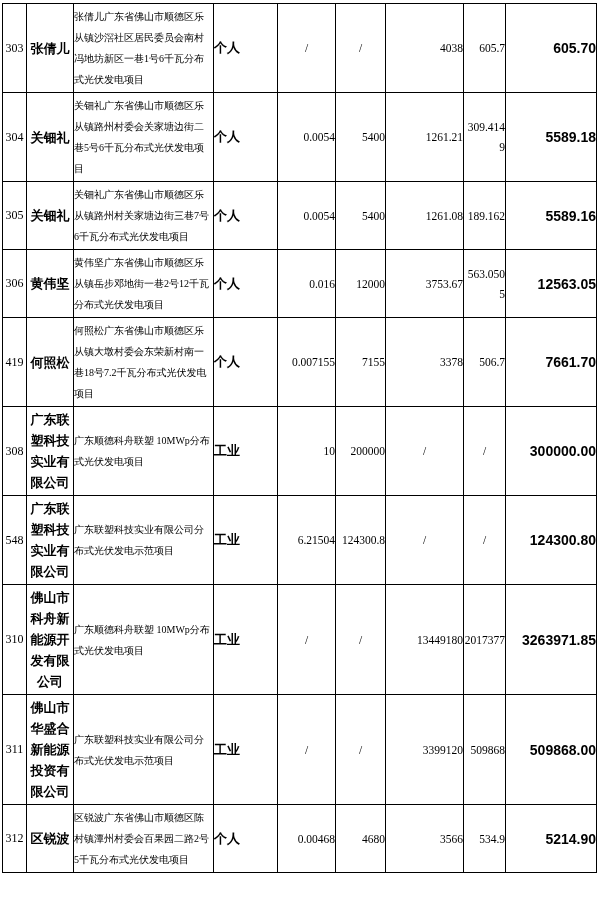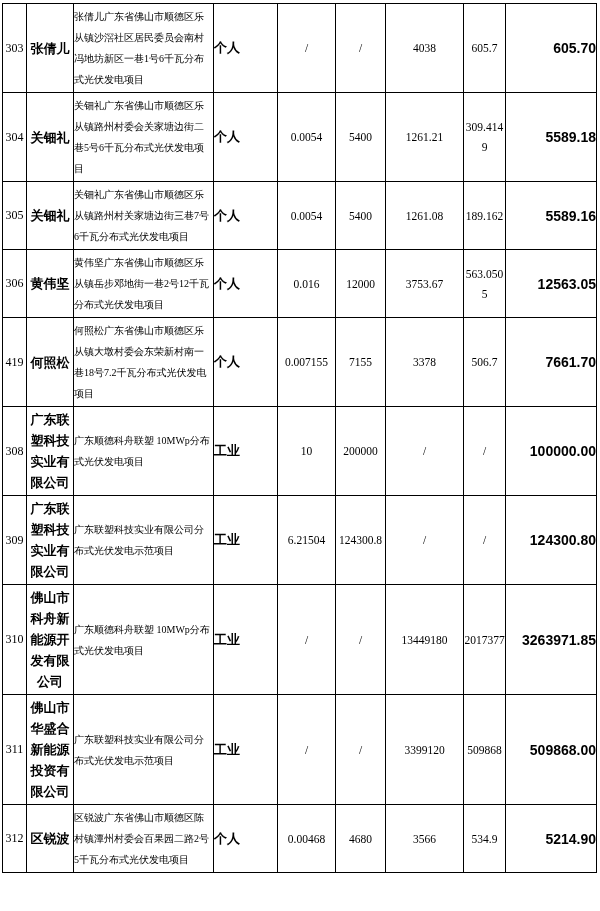--- a/index.html
+++ b/index.html
@@ -49,21 +49,21 @@
   }
   td.col-category {
     font-weight: bold;
     font-size: 13px;
     text-align: left;
   }
   td.col-num {
     font-size: 11.5px;
     line-height: 20px;
     padding: 0 0 0 2px;
-    text-align: center;
+    text-align: right;
   }
   td.col-v4 {
     padding-left: 1px;
   }
   td.col-total {
     font-family: "Liberation Sans", "DejaVu Sans", sans-serif;
     font-weight: bold;
     font-size: 14px;
     padding: 0 0 0 4px;
     text-align: right;
@@ -147,24 +147,24 @@
         </tr>
         <tr>
           <td class="col-no">308</td>
           <td class="col-name">广东联塑科技实业有限公司</td>
           <td class="col-project">广东顺德科舟联塑 10MWp分布式光伏发电项目</td>
           <td class="col-category">工业</td>
           <td class="col-num col-v1">10</td>
           <td class="col-num col-v2">200000</td>
           <td class="col-num col-v3 slash-cell">/</td>
           <td class="col-num col-v4 slash-cell">/</td>
-          <td class="col-total">100000.00</td>
-        </tr>
-        <tr>
-          <td class="col-no">309</td>
+          <td class="col-total">300000.00</td>
+        </tr>
+        <tr>
+          <td class="col-no">548</td>
           <td class="col-name">广东联塑科技实业有限公司</td>
           <td class="col-project">广东联塑科技实业有限公司分布式光伏发电示范项目</td>
           <td class="col-category">工业</td>
           <td class="col-num col-v1">6.21504</td>
           <td class="col-num col-v2">124300.8</td>
           <td class="col-num col-v3 slash-cell">/</td>
           <td class="col-num col-v4 slash-cell">/</td>
           <td class="col-total">124300.80</td>
         </tr>
         <tr>

